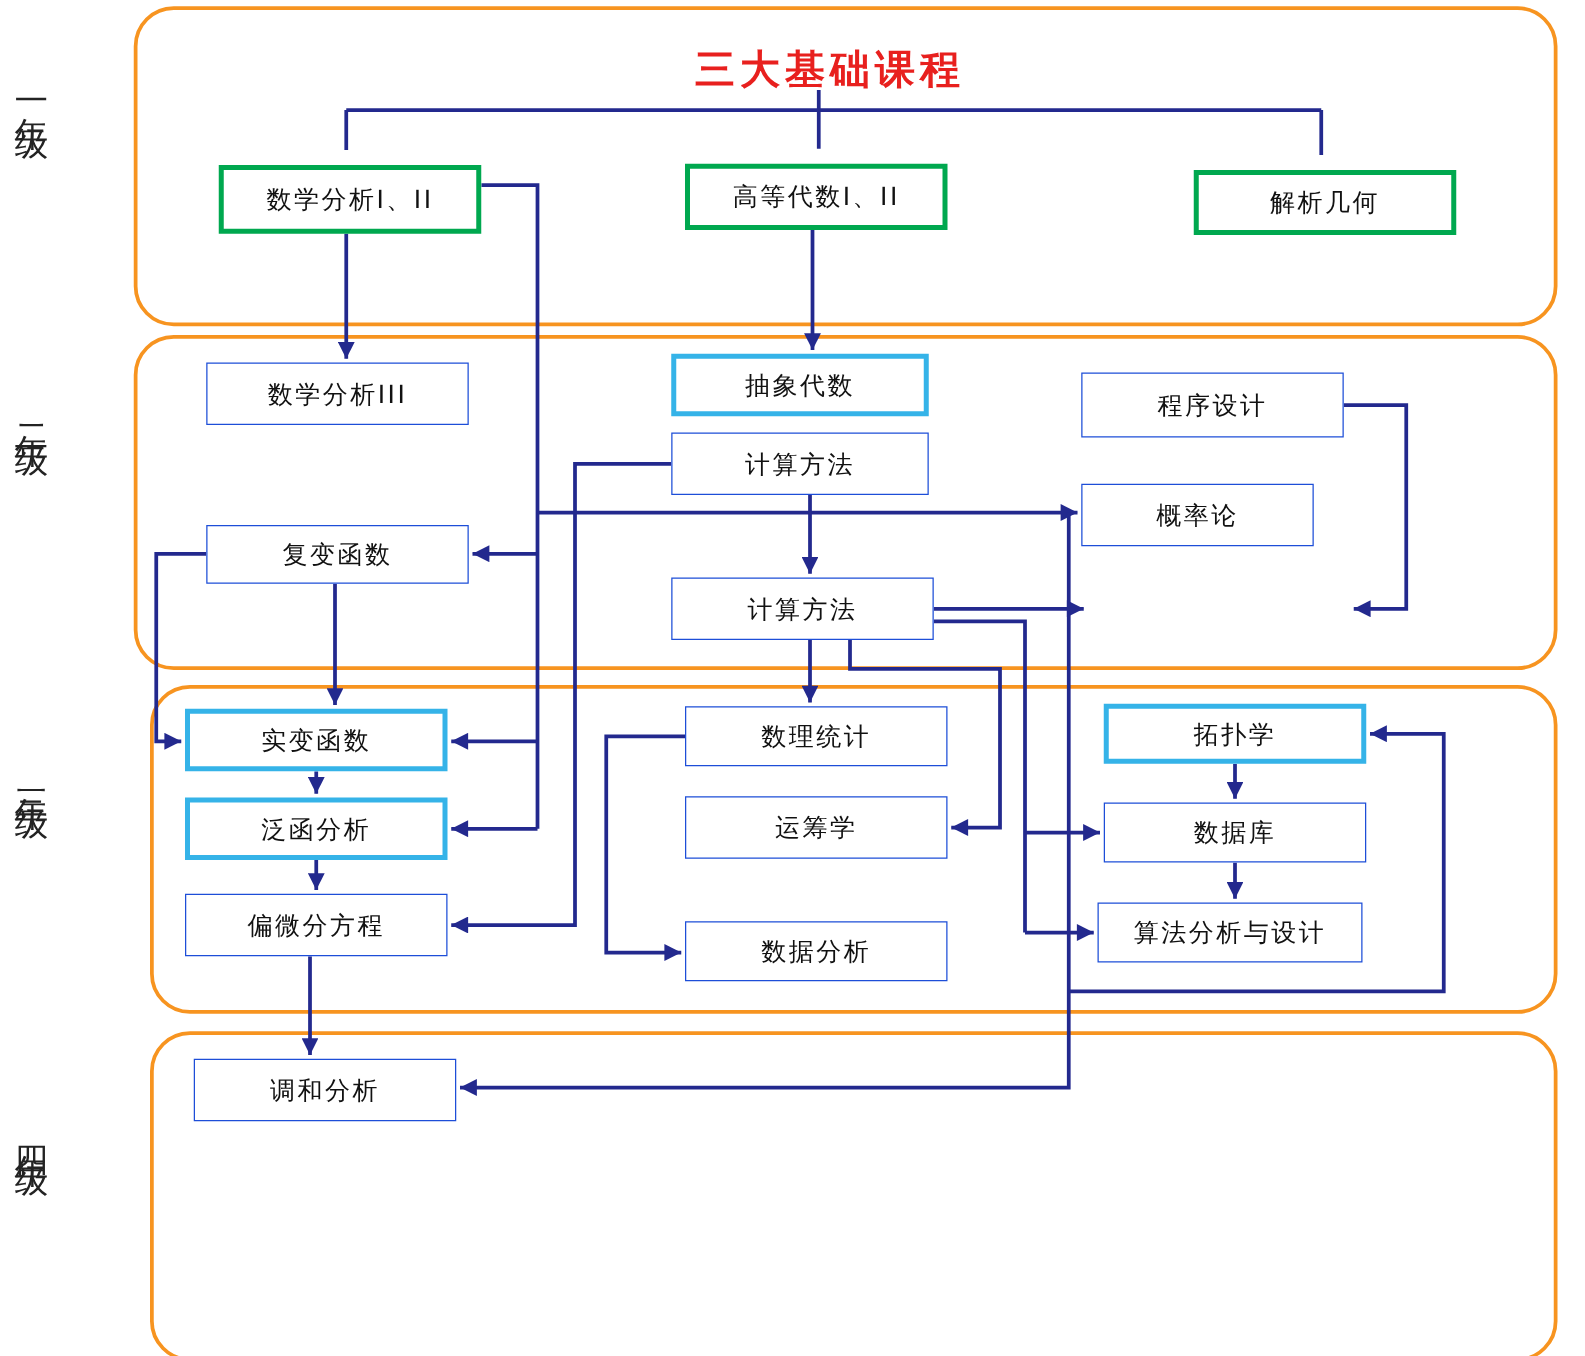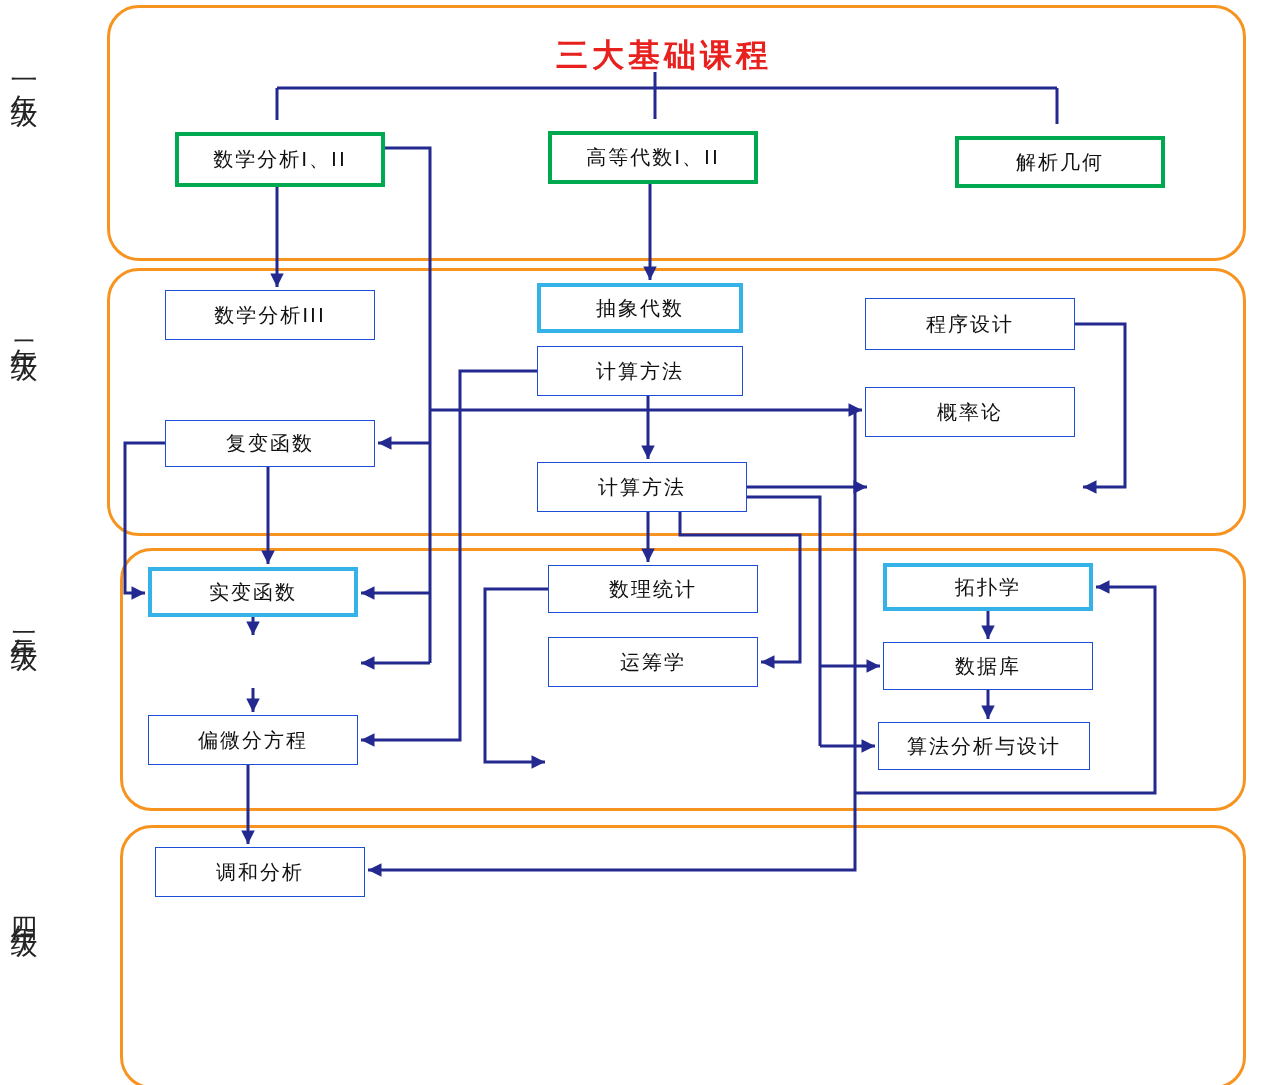--- a/index.html
+++ b/index.html
@@ -135,41 +135,47 @@
   </div>
   <div class="course cyan" style="left:537px;top:283px;width:206px;height:50px">
     <span>抽象代数</span>
   </div>
   <div class="course" style="left:865px;top:298px;width:210px;height:52px">
     <span>程序设计</span>
   </div>
   <div class="course" style="left:537px;top:346px;width:206px;height:50px">
     <span>计算方法</span>
   </div>
-  <div class="course" style="left:865px;top:387px;width:210px;height:50px">
+  <div class="course" style="left:865px;top:387px;width:186px;height:50px">
     <span>概率论</span>
   </div>
   <div class="course" style="left:165px;top:420px;width:210px;height:47px">
     <span>复变函数</span>
   </div>
   <div class="course" style="left:537px;top:462px;width:210px;height:50px">
     <span>计算方法</span>
   </div>
 
   <div class="course cyan" style="left:148px;top:567px;width:210px;height:50px">
     <span>实变函数</span>
   </div>
+  <div class="course cyan" style="left:148px;top:638px;width:210px;height:50px">
+    <span>泛函分析</span>
+  </div>
   <div class="course" style="left:148px;top:715px;width:210px;height:50px">
     <span>偏微分方程</span>
   </div>
   <div class="course" style="left:548px;top:565px;width:210px;height:48px">
     <span>数理统计</span>
   </div>
   <div class="course" style="left:548px;top:637px;width:210px;height:50px">
     <span>运筹学</span>
+  </div>
+  <div class="course" style="left:548px;top:737px;width:210px;height:48px">
+    <span>数据分析</span>
   </div>
   <div class="course cyan" style="left:883px;top:563px;width:210px;height:48px">
     <span>拓扑学</span>
   </div>
   <div class="course" style="left:883px;top:642px;width:210px;height:48px">
     <span>数据库</span>
   </div>
   <div class="course" style="left:878px;top:722px;width:212px;height:48px">
     <span>算法分析与设计</span>
   </div>

